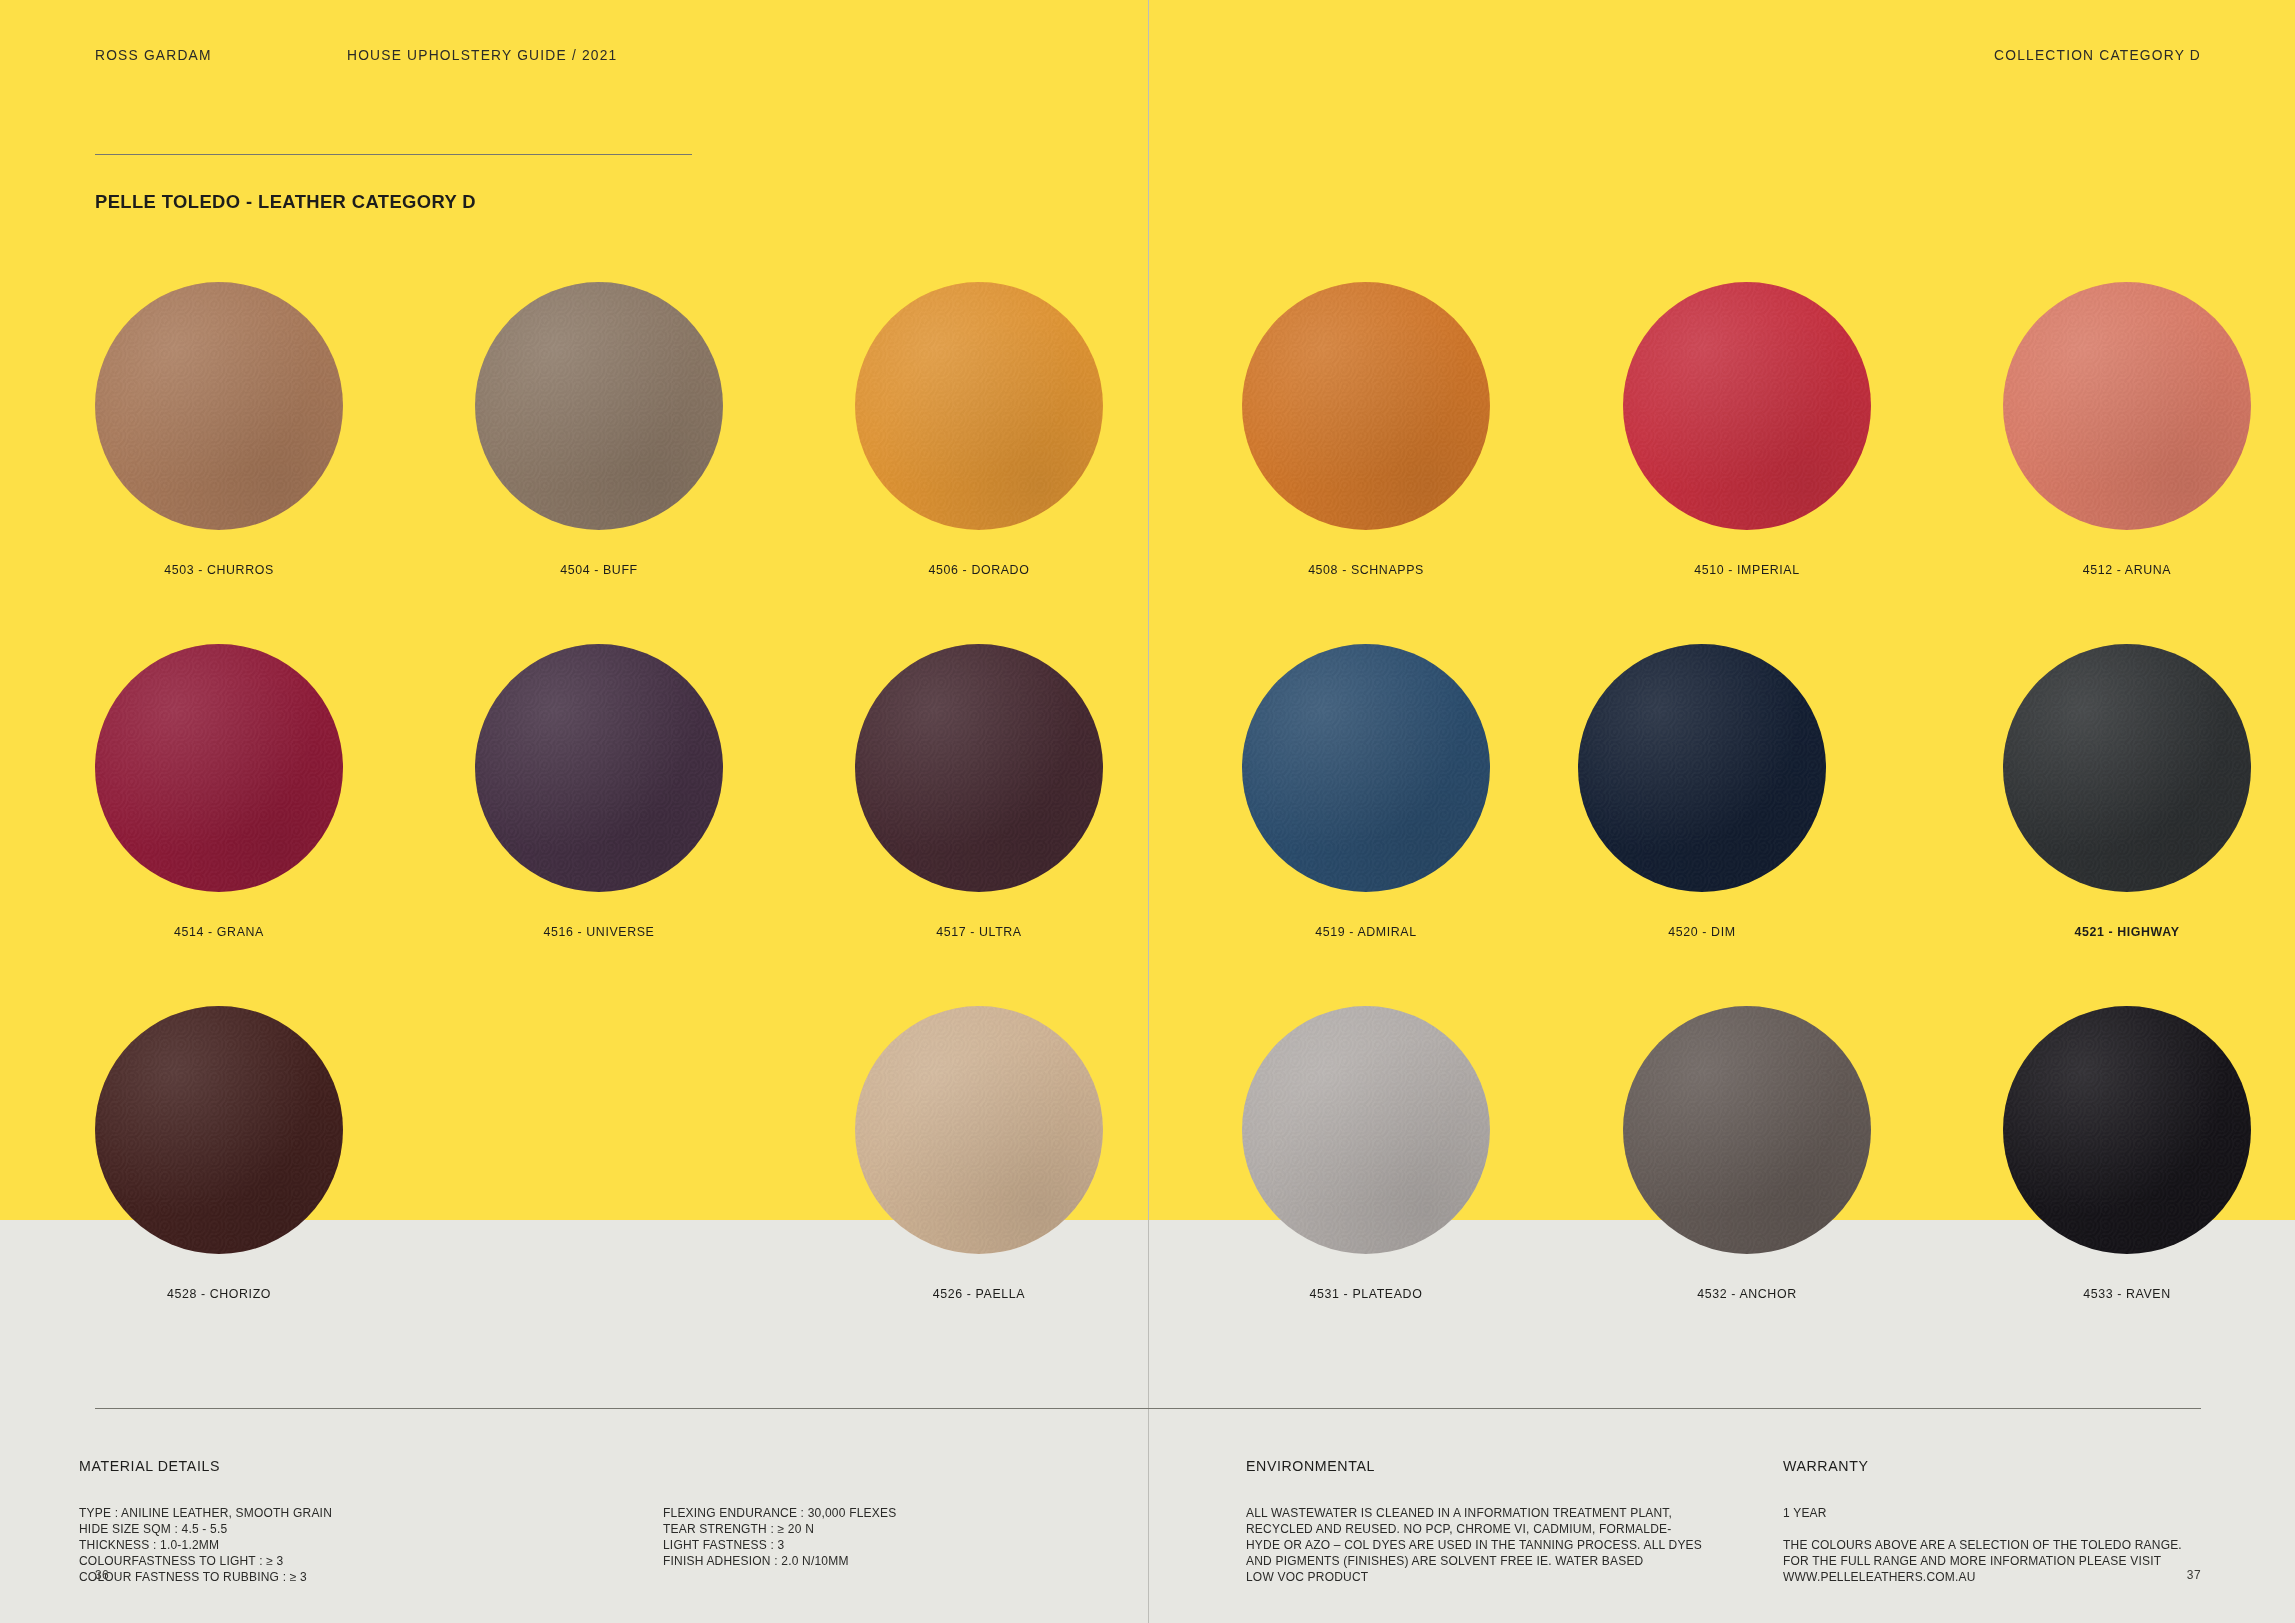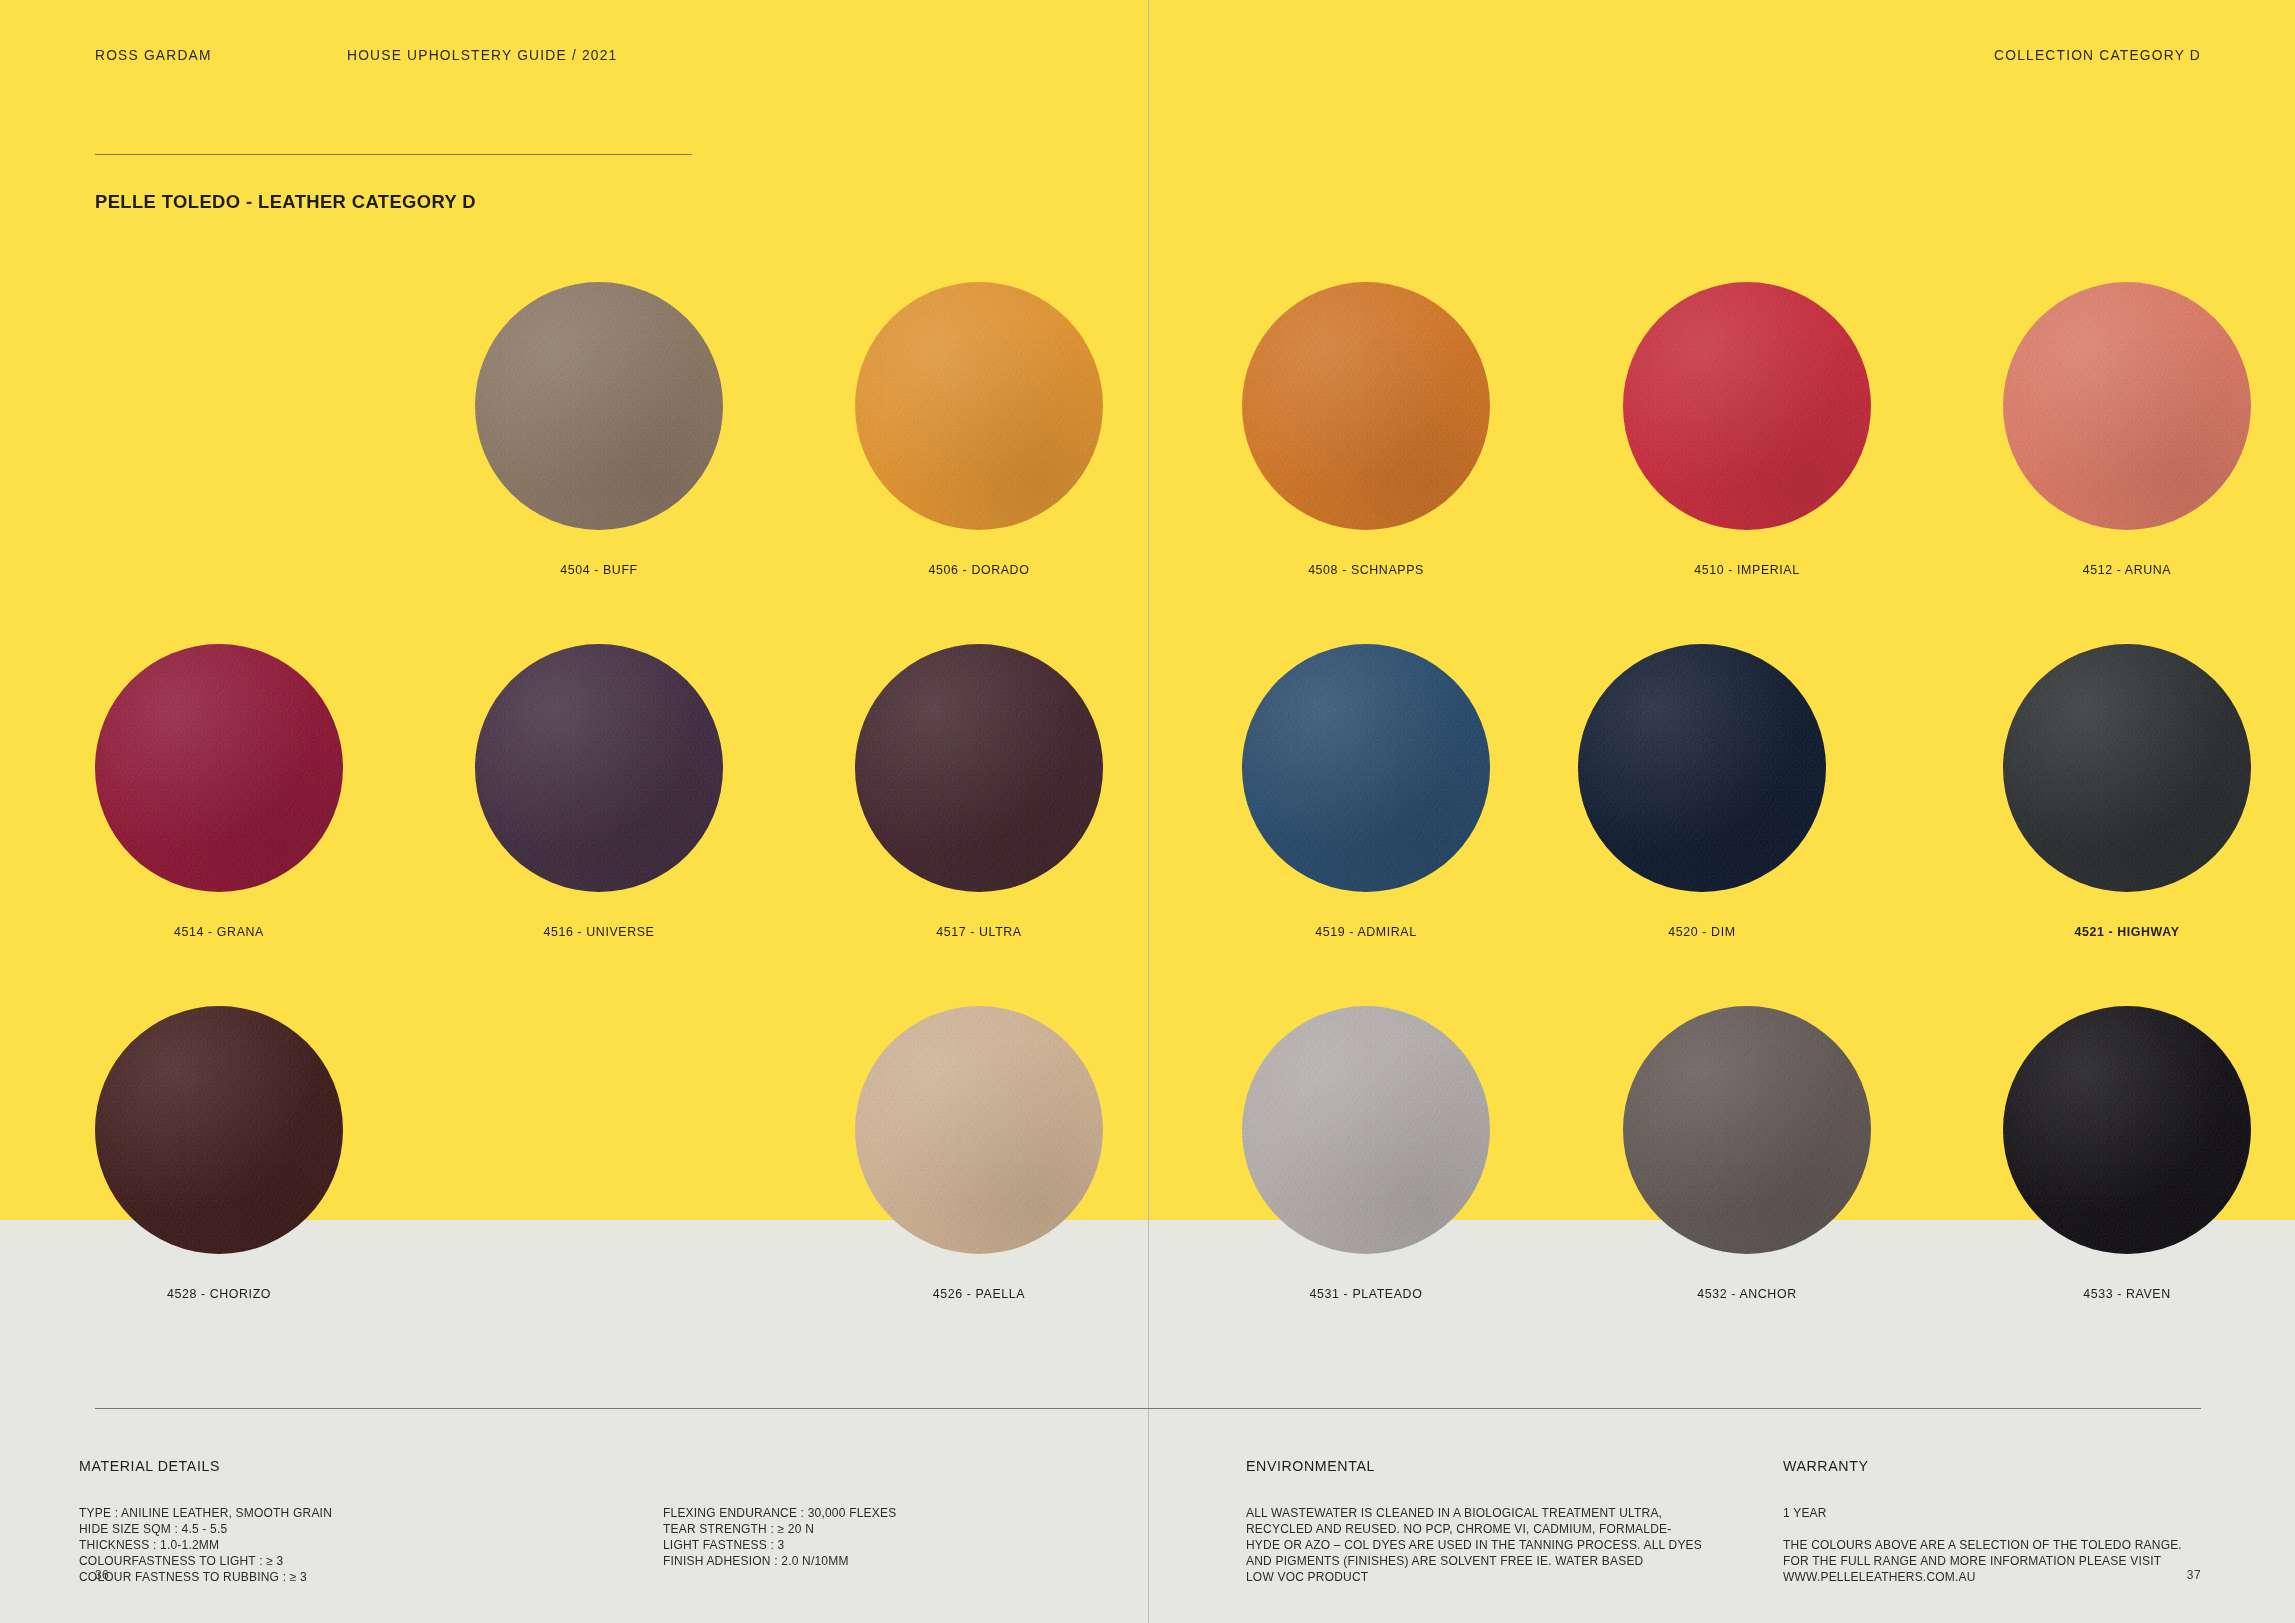--- a/index.html
+++ b/index.html
@@ -87,20 +87,26 @@
   <div class="gutter"></div>
 
   <div class="hdr hdr-brand">ROSS GARDAM</div>
   <div class="hdr hdr-guide">HOUSE UPHOLSTERY GUIDE / 2021</div>
   <div class="hdr hdr-cat">COLLECTION CATEGORY D</div>
 
   <div class="title-rule"></div>
   <div class="page-title">PELLE TOLEDO - LEATHER CATEGORY D</div>
 
   <div class="grid" id="swatch-grid">
+      <div class="swatch-cell" style="left: 95px; top: 282px;">
+        <div class="swatch-disc" style="background: rgb(168, 121, 90);">
+          <div class="grain"></div>
+        </div>
+        <div class="swatch-label">4503 - CHURROS</div>
+      </div>
       <div class="swatch-cell" style="left: 475px; top: 282px;">
         <div class="swatch-disc" style="background: rgb(139, 120, 102);">
           <div class="grain"></div>
         </div>
         <div class="swatch-label">4504 - BUFF</div>
       </div>
       <div class="swatch-cell" style="left: 855px; top: 282px;">
         <div class="swatch-disc" style="background: rgb(224, 148, 51);">
           <div class="grain"></div>
         </div>
@@ -211,21 +217,21 @@
         <span class="ln">FLEXING ENDURANCE : 30,000 FLEXES</span>
         <span class="ln">TEAR STRENGTH : ≥ 20 N</span>
         <span class="ln">LIGHT FASTNESS : 3</span>
         <span class="ln">FINISH ADHESION : 2.0 N/10MM</span>
       </div>
   </div>
 
   <div class="foot-block" style="left:1206px; top:1458px; width:588px;margin-left:40px;">
     <div class="foot-h">ENVIRONMENTAL</div>
     <div class="foot-p" id="env-lines">
-        <span class="ln">ALL WASTEWATER IS CLEANED IN A BIOLOGICAL TREATMENT ULTRA,</span>
+        <span class="ln">ALL WASTEWATER IS CLEANED IN A INFORMATION TREATMENT PLANT,</span>
         <span class="ln">RECYCLED AND REUSED. NO PCP, CHROME VI, CADMIUM, FORMALDE-</span>
         <span class="ln">HYDE OR AZO – COL DYES ARE USED IN THE TANNING PROCESS. ALL DYES</span>
         <span class="ln">AND PIGMENTS (FINISHES) ARE SOLVENT FREE IE. WATER BASED</span>
         <span class="ln">LOW VOC PRODUCT</span>
       </div>
   </div>
 
   <div class="foot-block" style="left:1783px; top:1458px; width:478px;">
     <div class="foot-h">WARRANTY</div>
     <div class="foot-p">1 YEAR</div>

